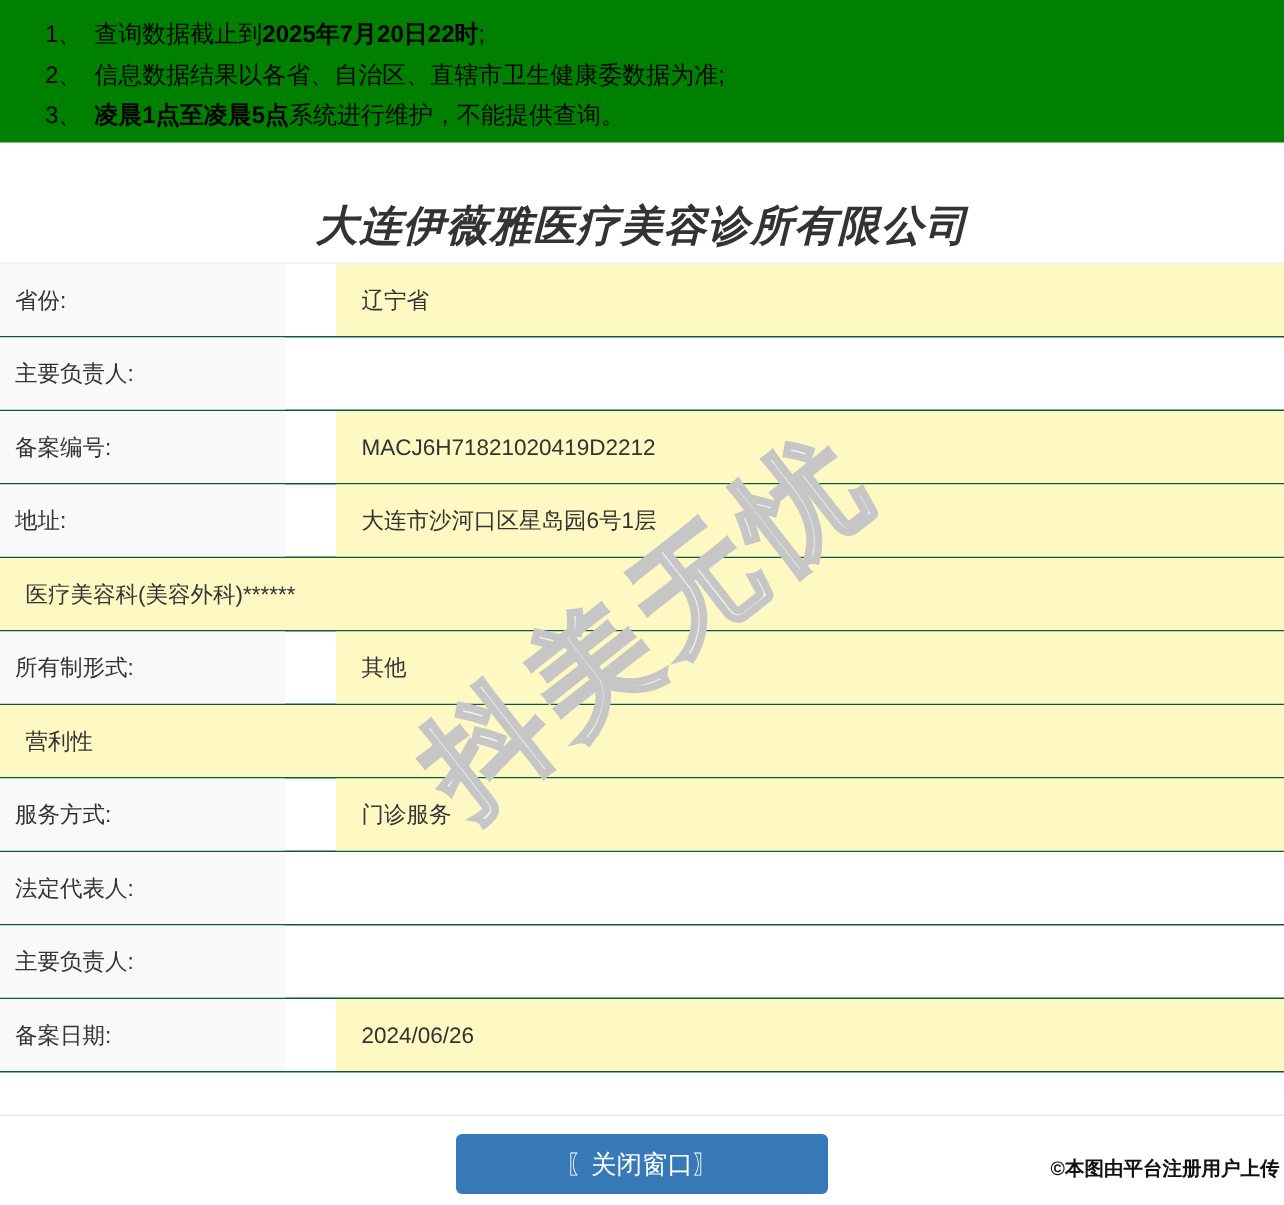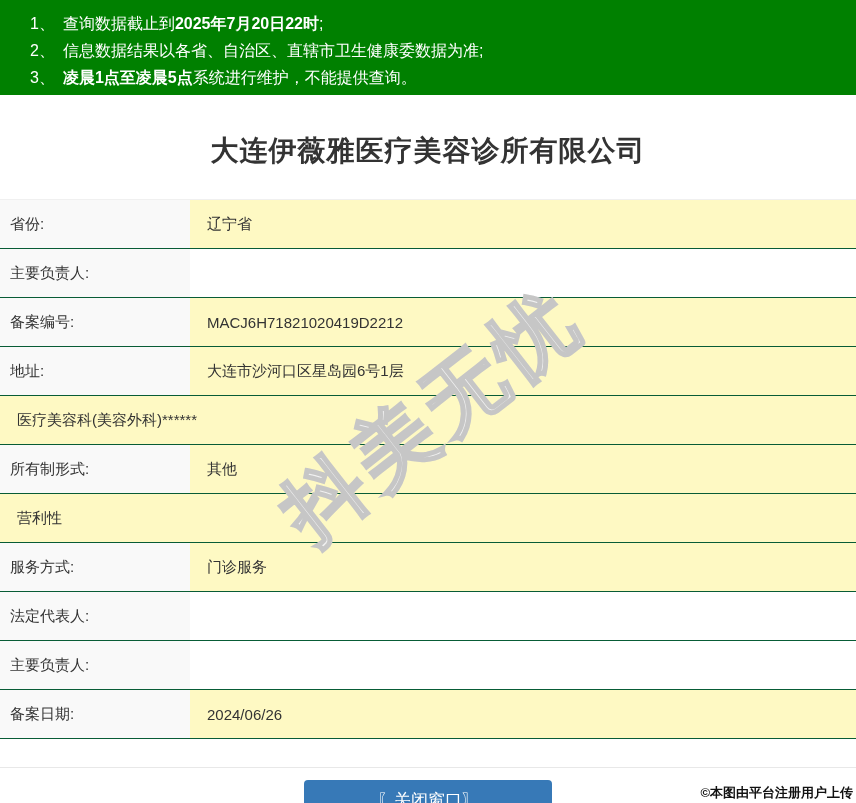--- a/index.html
+++ b/index.html
@@ -14,45 +14,46 @@
     overflow: hidden;
     background: #ffffff;
   }
 
   
   .banner {
     box-sizing: border-box;
     width: 856px;
     height: 95px;
     background: #008000;
-    color: #ffffff;
+    color: #000000;
     padding: 10px 10px 0 30px;
     font-size: 16px;
   }
   .notice-line { line-height: 27px; white-space: nowrap; }
   .notice-line .num { margin-right: 8px; }
   .notice-line .b { font-weight: bold; }
 
   
-  .title-wrap { padding-top: 36px; margin-bottom: 28px; }
+  .title-wrap { padding-top: 36px; margin-bottom: 4px; font-style: italic; }
   .page-title {
     text-align: center;
     font-size: 28px;
     line-height: 40px;
     font-weight: 600;
     color: #333333;
     letter-spacing: 1px;
   }
 
   
   .info-table { border-top: 1px solid #f0f0f0; }
   .row {
     display: flex;
     height: 48px;
     border-bottom: 1px solid #085c36;
+    gap: 34px;
   }
   .cell { display: flex; align-items: center; font-size: 15px; color: #333333; }
   .cell.label {
     width: 190px;
     box-sizing: border-box;
     padding-left: 10px;
     background: #f9f9f9;
   }
   .cell.value {
     flex: 1;
@@ -94,21 +95,21 @@
     transform: rotate(-38deg);
     transform-origin: center center;
     pointer-events: none;
     z-index: 5;
   }
 
   
   .copyright {
     position: absolute;
     right: 3px;
-    bottom: 1px;
+    bottom: 15px;
     font-size: 13px;
     font-weight: bold;
     color: #111111;
     text-shadow: -1px -1px 0 #ffffff, 1px -1px 0 #ffffff,
                  -1px 1px 0 #ffffff, 1px 1px 0 #ffffff;
     z-index: 6;
   }
 </style>
 </head>
 <body>

